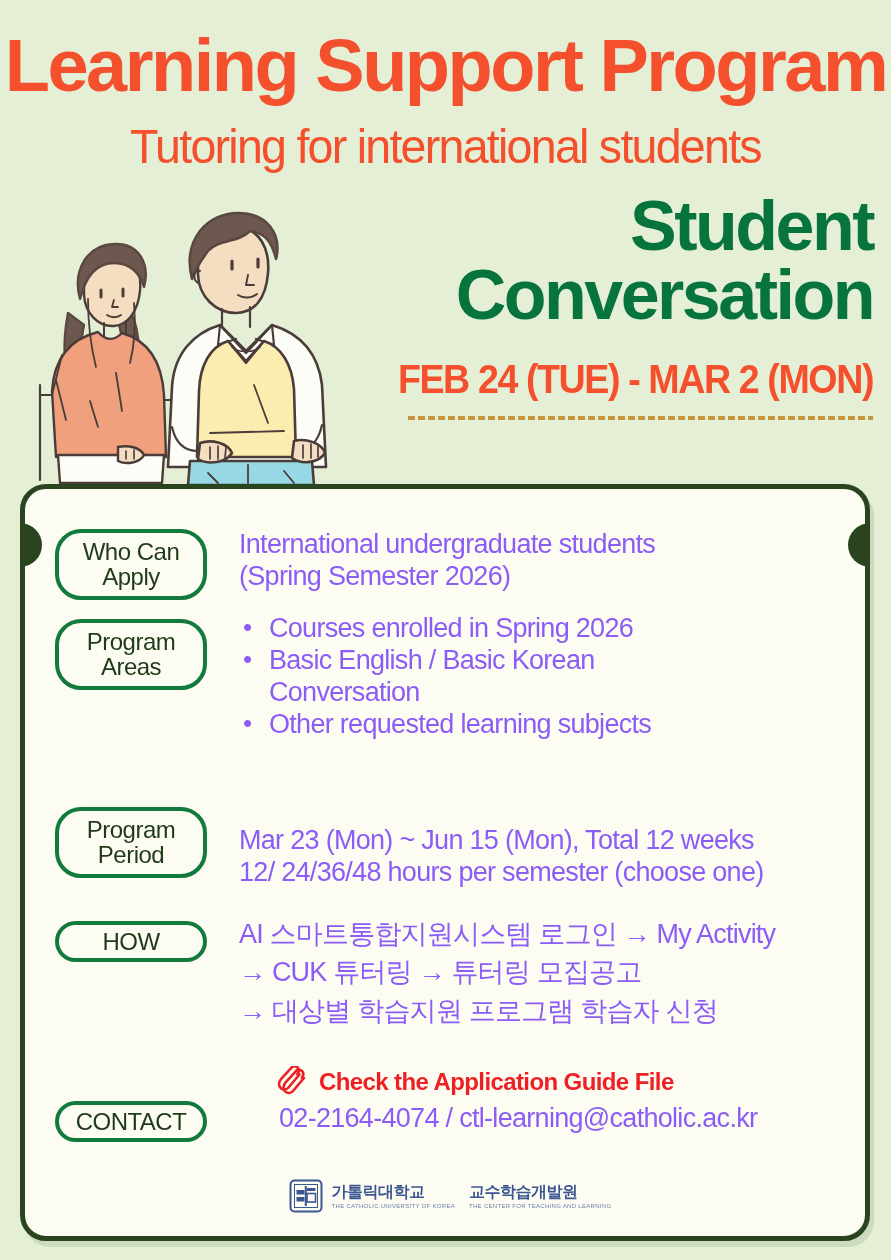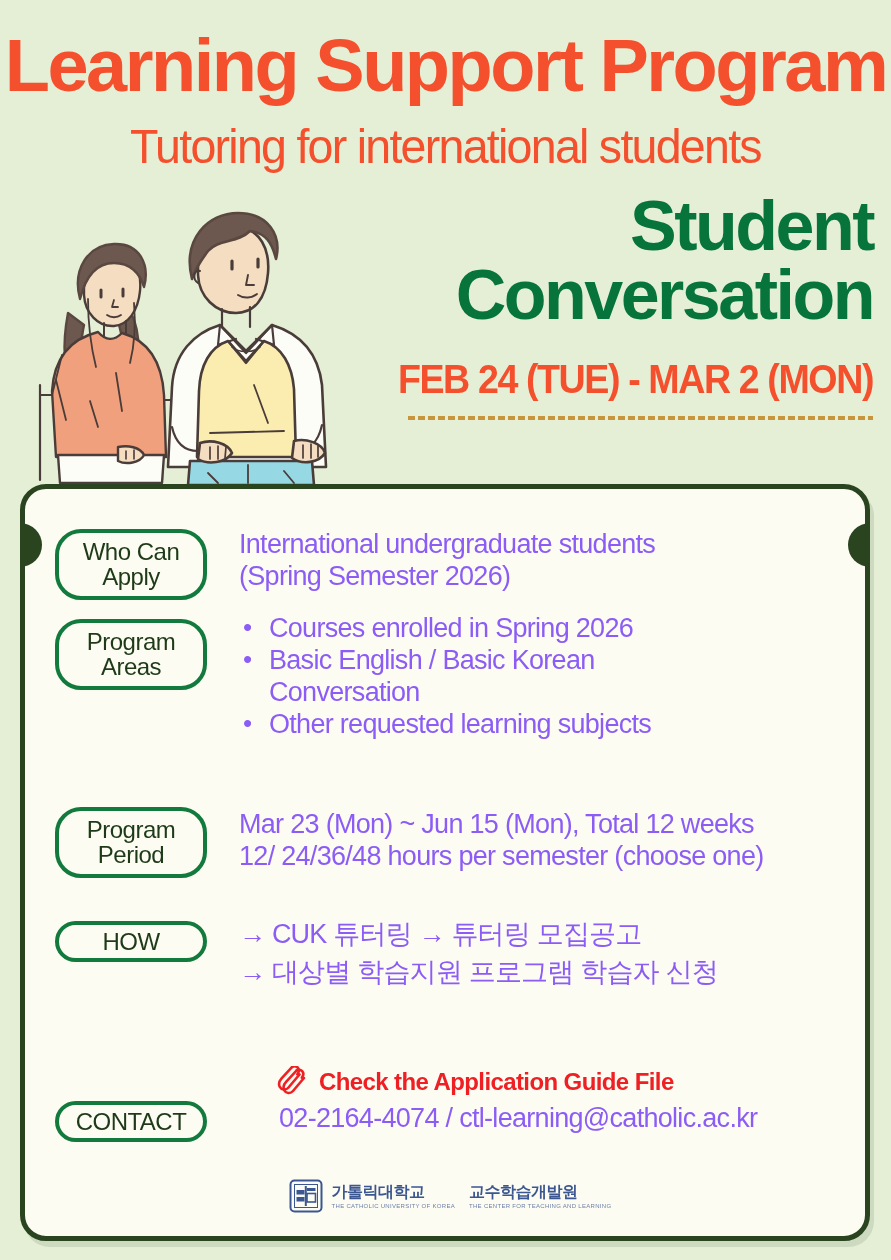--- a/index.html
+++ b/index.html
@@ -257,31 +257,32 @@
       </div>
     </div>
 
     <div class="row" style="left:30px; top:318px;">
       <div class="pill">
         <span>
           <span>Program</span><br>
           <span>Period</span>
         </span>
       </div>
-      <div class="rowbody" style="margin-top:2px;">
+      <div class="rowbody" style="margin-top:18px;">
         <p>Mar 23 (Mon) ~ Jun 15 (Mon), Total 12 weeks</p>
         <p>12/ 24/36/48 hours per semester (choose one)</p>
       </div>
     </div>
 
     <div class="row" style="left:30px; top:432px;">
       <div class="pill one-line">
         <span>HOW</span>
       </div>
       <div class="rowbody how-body" style="margin-top:-6px;">
+        <p>AI 스마트통합지원시스템 로그인 → My Activity</p>
         <p>→ CUK 튜터링 → 튜터링 모집공고</p>
         <p>→ 대상별 학습지원 프로그램 학습자 신청</p>
       </div>
     </div>
 
     <div class="attach">
       <svg class="clip" viewBox="0 0 30 32">
         <g fill="none" stroke="#ee2024" stroke-width="2.6" stroke-linecap="round">
           <path d="M22.5 8.5 L11.5 21.5 C9 24.5 4.5 24 2.8 20.8 C1.3 18 2.4 14.8 4.6 12.3 L15.2 0.9"></path>
           <path d="M27 12 L16 25 C13.5 28 9 27.5 7.3 24.3 C5.8 21.5 6.9 18.3 9.1 15.8 L19.7 4.4"></path>

